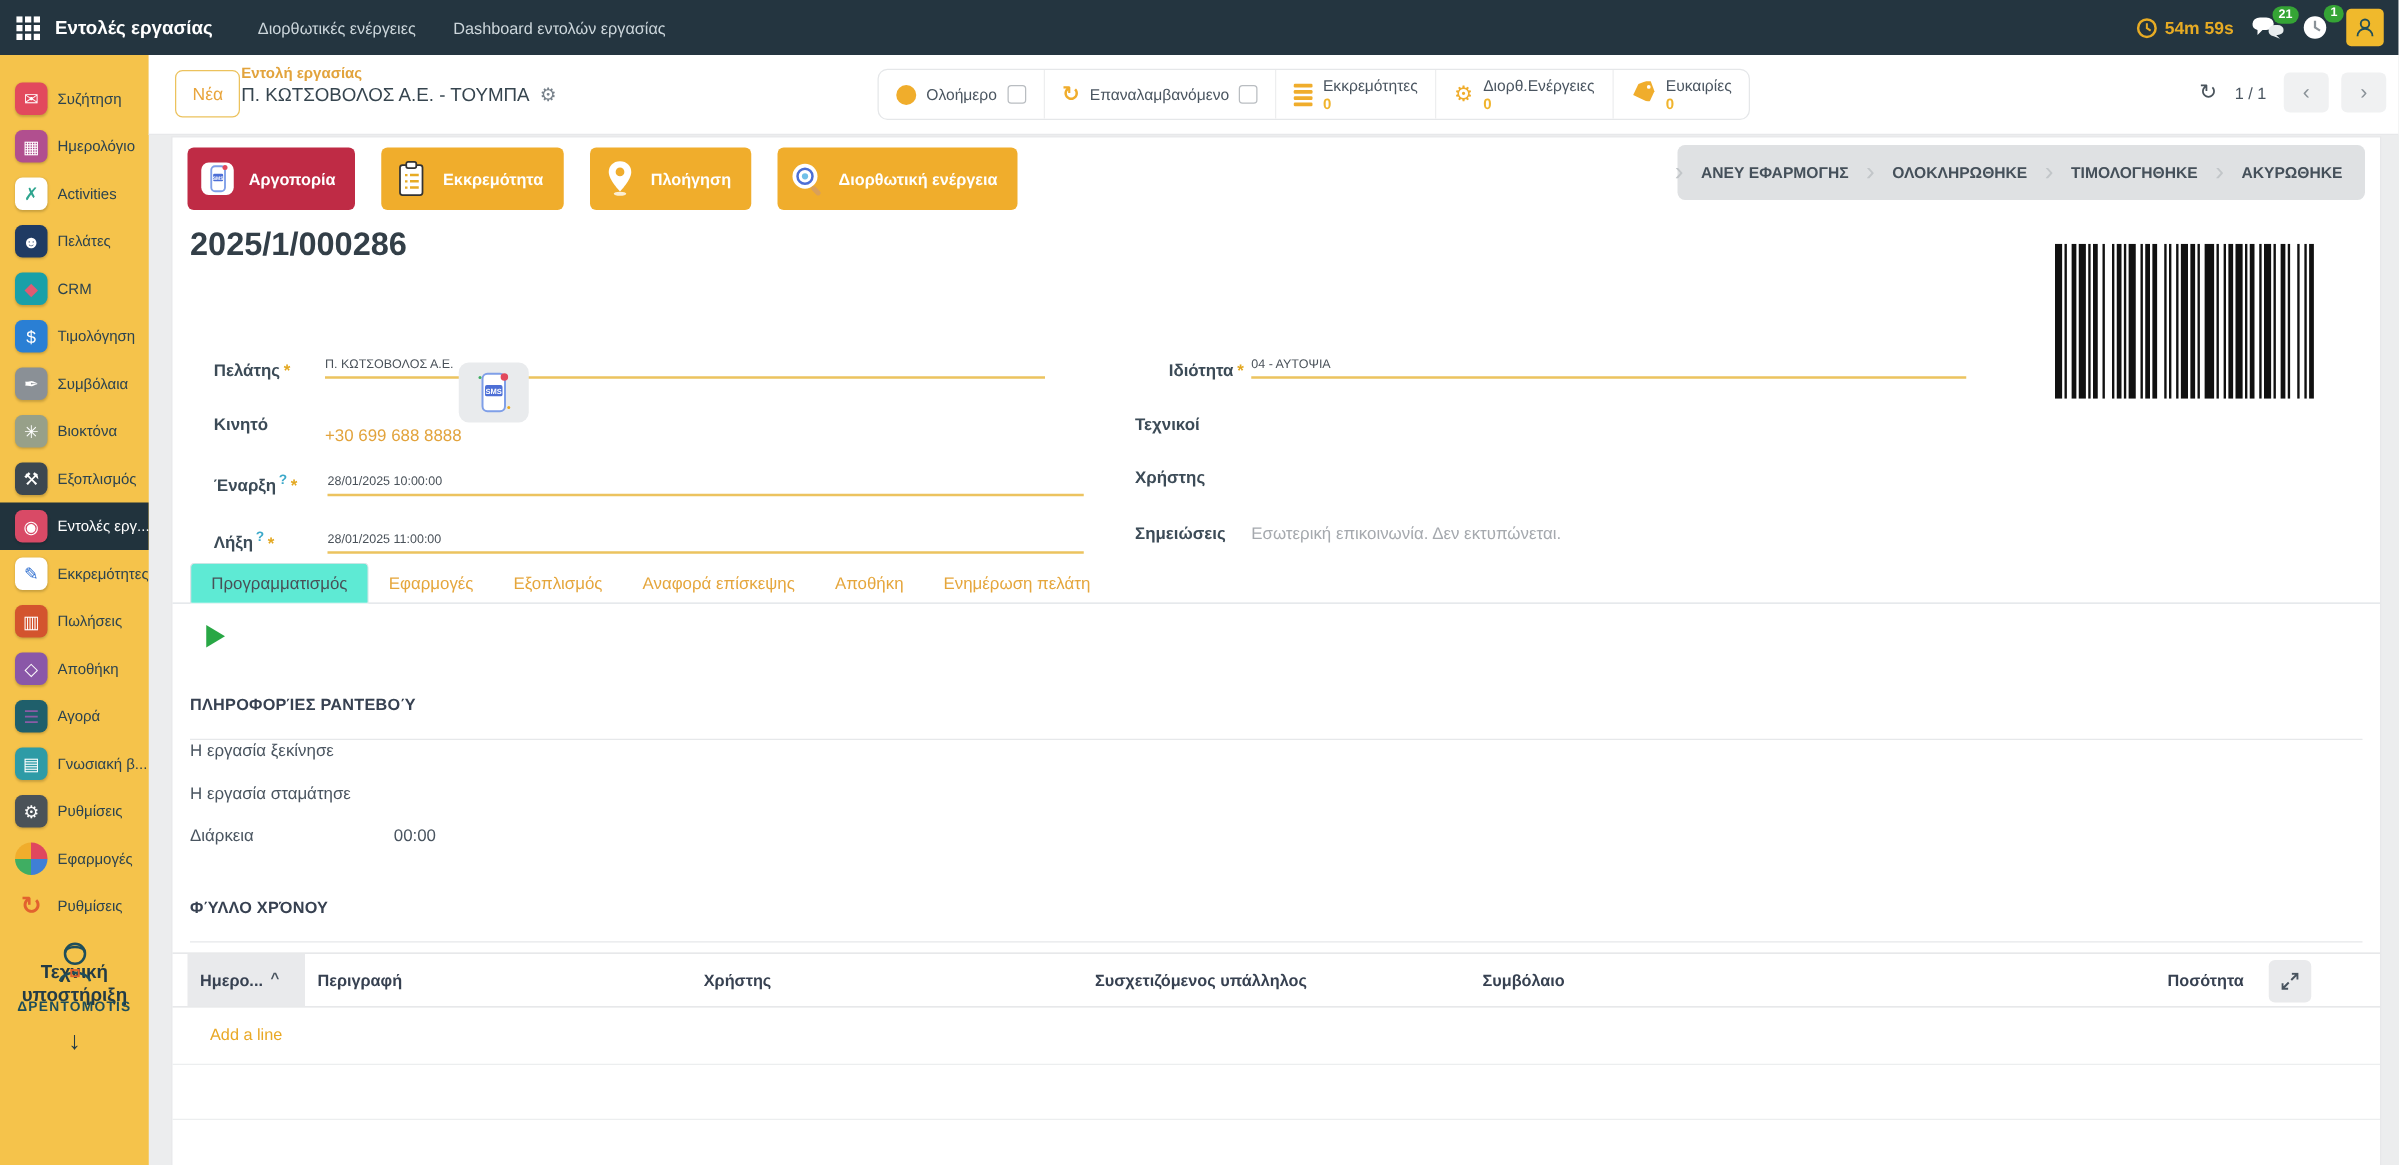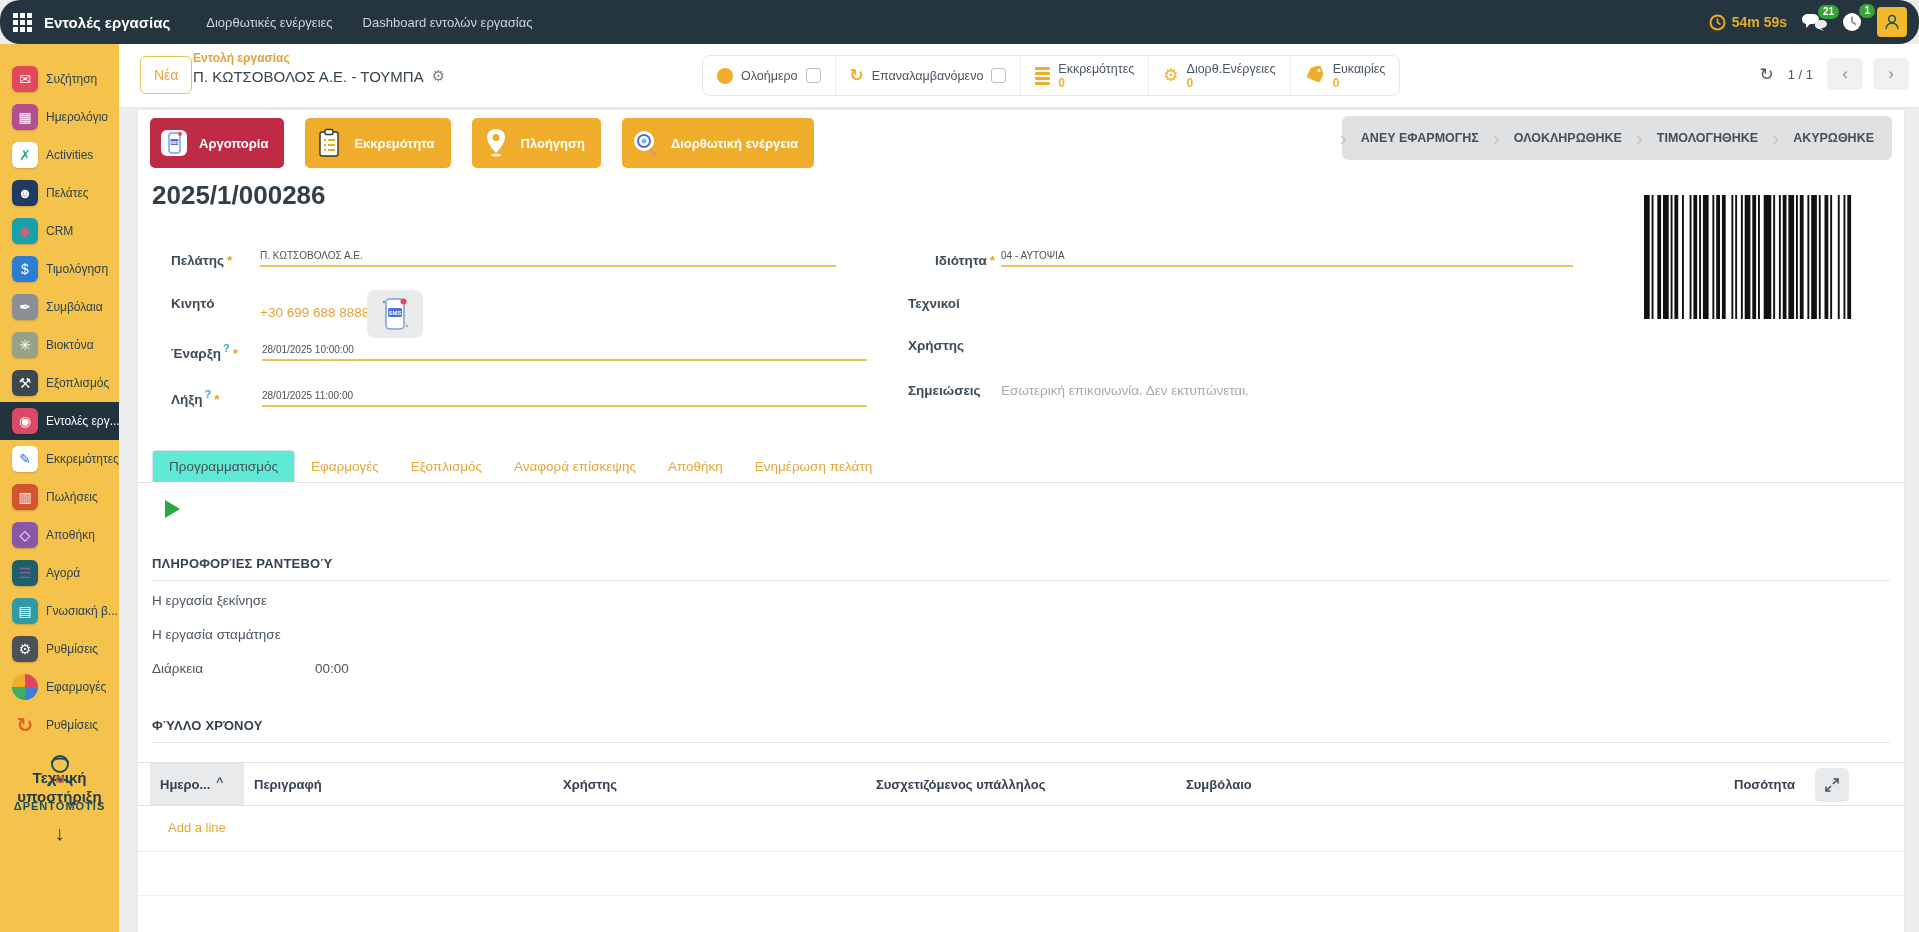--- a/index.html
+++ b/index.html
@@ -1,20 +1,20 @@
 <!DOCTYPE html>
 <html><head>
 <meta charset="utf-8">
 <style>
   html,body{margin:0;padding:0;background:#ecedee;font-family:"Liberation Sans","DejaVu Sans",sans-serif;}
   *{box-sizing:border-box;}
   .screen{position:relative;width:1919px;height:932px;overflow:hidden;background:#ecedee;}
 
   
-  .topbar{position:absolute;left:0;top:0;width:1919px;height:44px;background:#243540;display:flex;align-items:center;z-index:30;border-radius:20px;}
+  .topbar{position:absolute;left:0;top:0;width:1919px;height:44px;background:#243540;display:flex;align-items:center;z-index:30;}
   .tb-apps{width:44px;display:flex;justify-content:center;align-items:center;cursor:pointer;}
   .tb-title{color:#fff;font-size:15px;font-weight:700;margin-right:36px;white-space:nowrap;}
   .tb-menu{color:#ccd6db;font-size:13px;margin-right:30px;white-space:nowrap;cursor:pointer;}
   .tb-right{margin-left:auto;display:flex;align-items:center;gap:14px;padding-right:12px;}
   .tb-timer{display:flex;align-items:center;gap:6px;color:#e7ab24;font-size:14px;font-weight:600;}
   .tb-iconwrap{position:relative;display:flex;align-items:center;cursor:pointer;}
   .tb-badge{position:absolute;top:-7px;right:-12px;background:#35a435;color:#fff;font-size:10px;font-weight:700;border-radius:9px;padding:1px 5px;line-height:12px;}
   .tb-avatar{width:30px;height:30px;background:#f0b92c;border-radius:4px;display:flex;align-items:center;justify-content:center;cursor:pointer;}
 
   
@@ -64,39 +64,39 @@
 
   
   .statusbar{position:absolute;right:12px;top:6px;height:44px;background:#dfe1e3;border-radius:6px;display:flex;align-items:center;}
   .stage{font-size:12.5px;font-weight:700;color:#45505a;padding:0 18px;white-space:nowrap;cursor:pointer;}
   .stage-sep{color:#c2c6c9;font-size:21px;font-weight:400;margin:0 -4px;}
   .stage-active-outer{position:relative;height:40px;margin-left:2px;clip-path:polygon(0 0,calc(100% - 15px) 0,100% 50%,calc(100% - 15px) 100%,0 100%);background:#d8b95e;border-radius:5px 0 0 5px;cursor:pointer;}
   .stage-active-inner{position:absolute;inset:1px;clip-path:polygon(0 0,calc(100% - 15px) 0,100% 50%,calc(100% - 15px) 100%,0 100%);background:#fcf3d0;display:flex;align-items:center;padding:0 30px 0 20px;font-size:13px;font-weight:700;color:#474233;border-radius:4px 0 0 4px;white-space:nowrap;}
 
   
   .ref-title{position:absolute;left:14px;top:70px;font-size:26px;font-weight:700;color:#333f48;}
-  .frow{position:absolute;display:flex;align-items:flex-start;}
+  .frow{position:absolute;display:flex;align-items:flex-start;margin-top:36px;}
   .flabel{font-size:13.5px;font-weight:600;color:#3c4b57;white-space:nowrap;}
   .freq{color:#e3a71f;margin-left:3px;}
   .fhelp{color:#3ba8c9;font-size:11px;vertical-align:super;margin-left:2px;}
   .fvalue{font-size:10px;color:#4a525a;}
   .funderline{border-bottom:2px solid #ecc35f;padding-bottom:4px;}
   .phone-link{color:#e2a33c;font-size:13.5px;cursor:pointer;}
   .sms-btn{position:absolute;width:56px;height:48px;background:#e9ebed;border-radius:8px;display:flex;align-items:center;justify-content:center;cursor:pointer;}
   .notes-placeholder{color:#a5a9ae;font-size:13.5px;}
   .barcode{position:absolute;right:36px;top:85px;width:224px;height:124px;}
 
   
   .tabbar{position:absolute;left:0;top:338px;width:1766px;height:35px;border-bottom:1px solid #dee2e6;display:flex;align-items:flex-end;padding-left:14px;}
   .tab{font-size:13.5px;color:#e5a63c;padding:8px 16px;cursor:pointer;white-space:nowrap;}
   .tab.active{color:#495057;background:#5eead4;border:1px solid #dee2e6;border-bottom:1px solid #fff;border-radius:4px 4px 0 0;margin-bottom:-1px;font-weight:400;}
 
   .play-btn{position:absolute;left:27px;top:390px;width:0;height:0;border-left:15px solid #28a745;border-top:9px solid transparent;border-bottom:9px solid transparent;cursor:pointer;}
 
-  .section-head{position:absolute;left:14px;right:14px;font-size:13px;font-weight:700;color:#374151;letter-spacing:.2px;padding-bottom:9px;border-bottom:1px solid #e6e8ea;}
+  .section-head{position:absolute;left:14px;right:14px;font-size:13px;font-weight:700;color:#374151;letter-spacing:.2px;padding-bottom:20px;border-bottom:1px solid #e6e8ea;}
   .info-label{position:absolute;left:14px;font-size:13.5px;color:#4a5560;}
   .info-value{position:absolute;left:177px;font-size:13.5px;color:#4a5560;}
 
   
   .ts-header{position:absolute;left:0;top:652px;width:1766px;height:44px;border-top:1px solid #dfe1e3;border-bottom:1px solid #dfe1e3;}
   .ts-hcell{position:absolute;top:0;height:100%;display:flex;align-items:center;font-size:13px;font-weight:700;color:#374151;white-space:nowrap;}
   .ts-hmero{left:12px;width:94px;background:#e9eaec;padding-left:10px;gap:6px;cursor:pointer;}
   .ts-caret{font-size:12px;font-weight:700;color:#4a5560;transform:translateY(-2px);}
   .ts-expand{position:absolute;right:55px;top:5px;width:34px;height:34px;background:#e9eaec;border-radius:5px;display:flex;align-items:center;justify-content:center;cursor:pointer;}
   .ts-addline{position:absolute;left:30px;top:710px;font-size:13px;color:#e9a825;cursor:pointer;}

